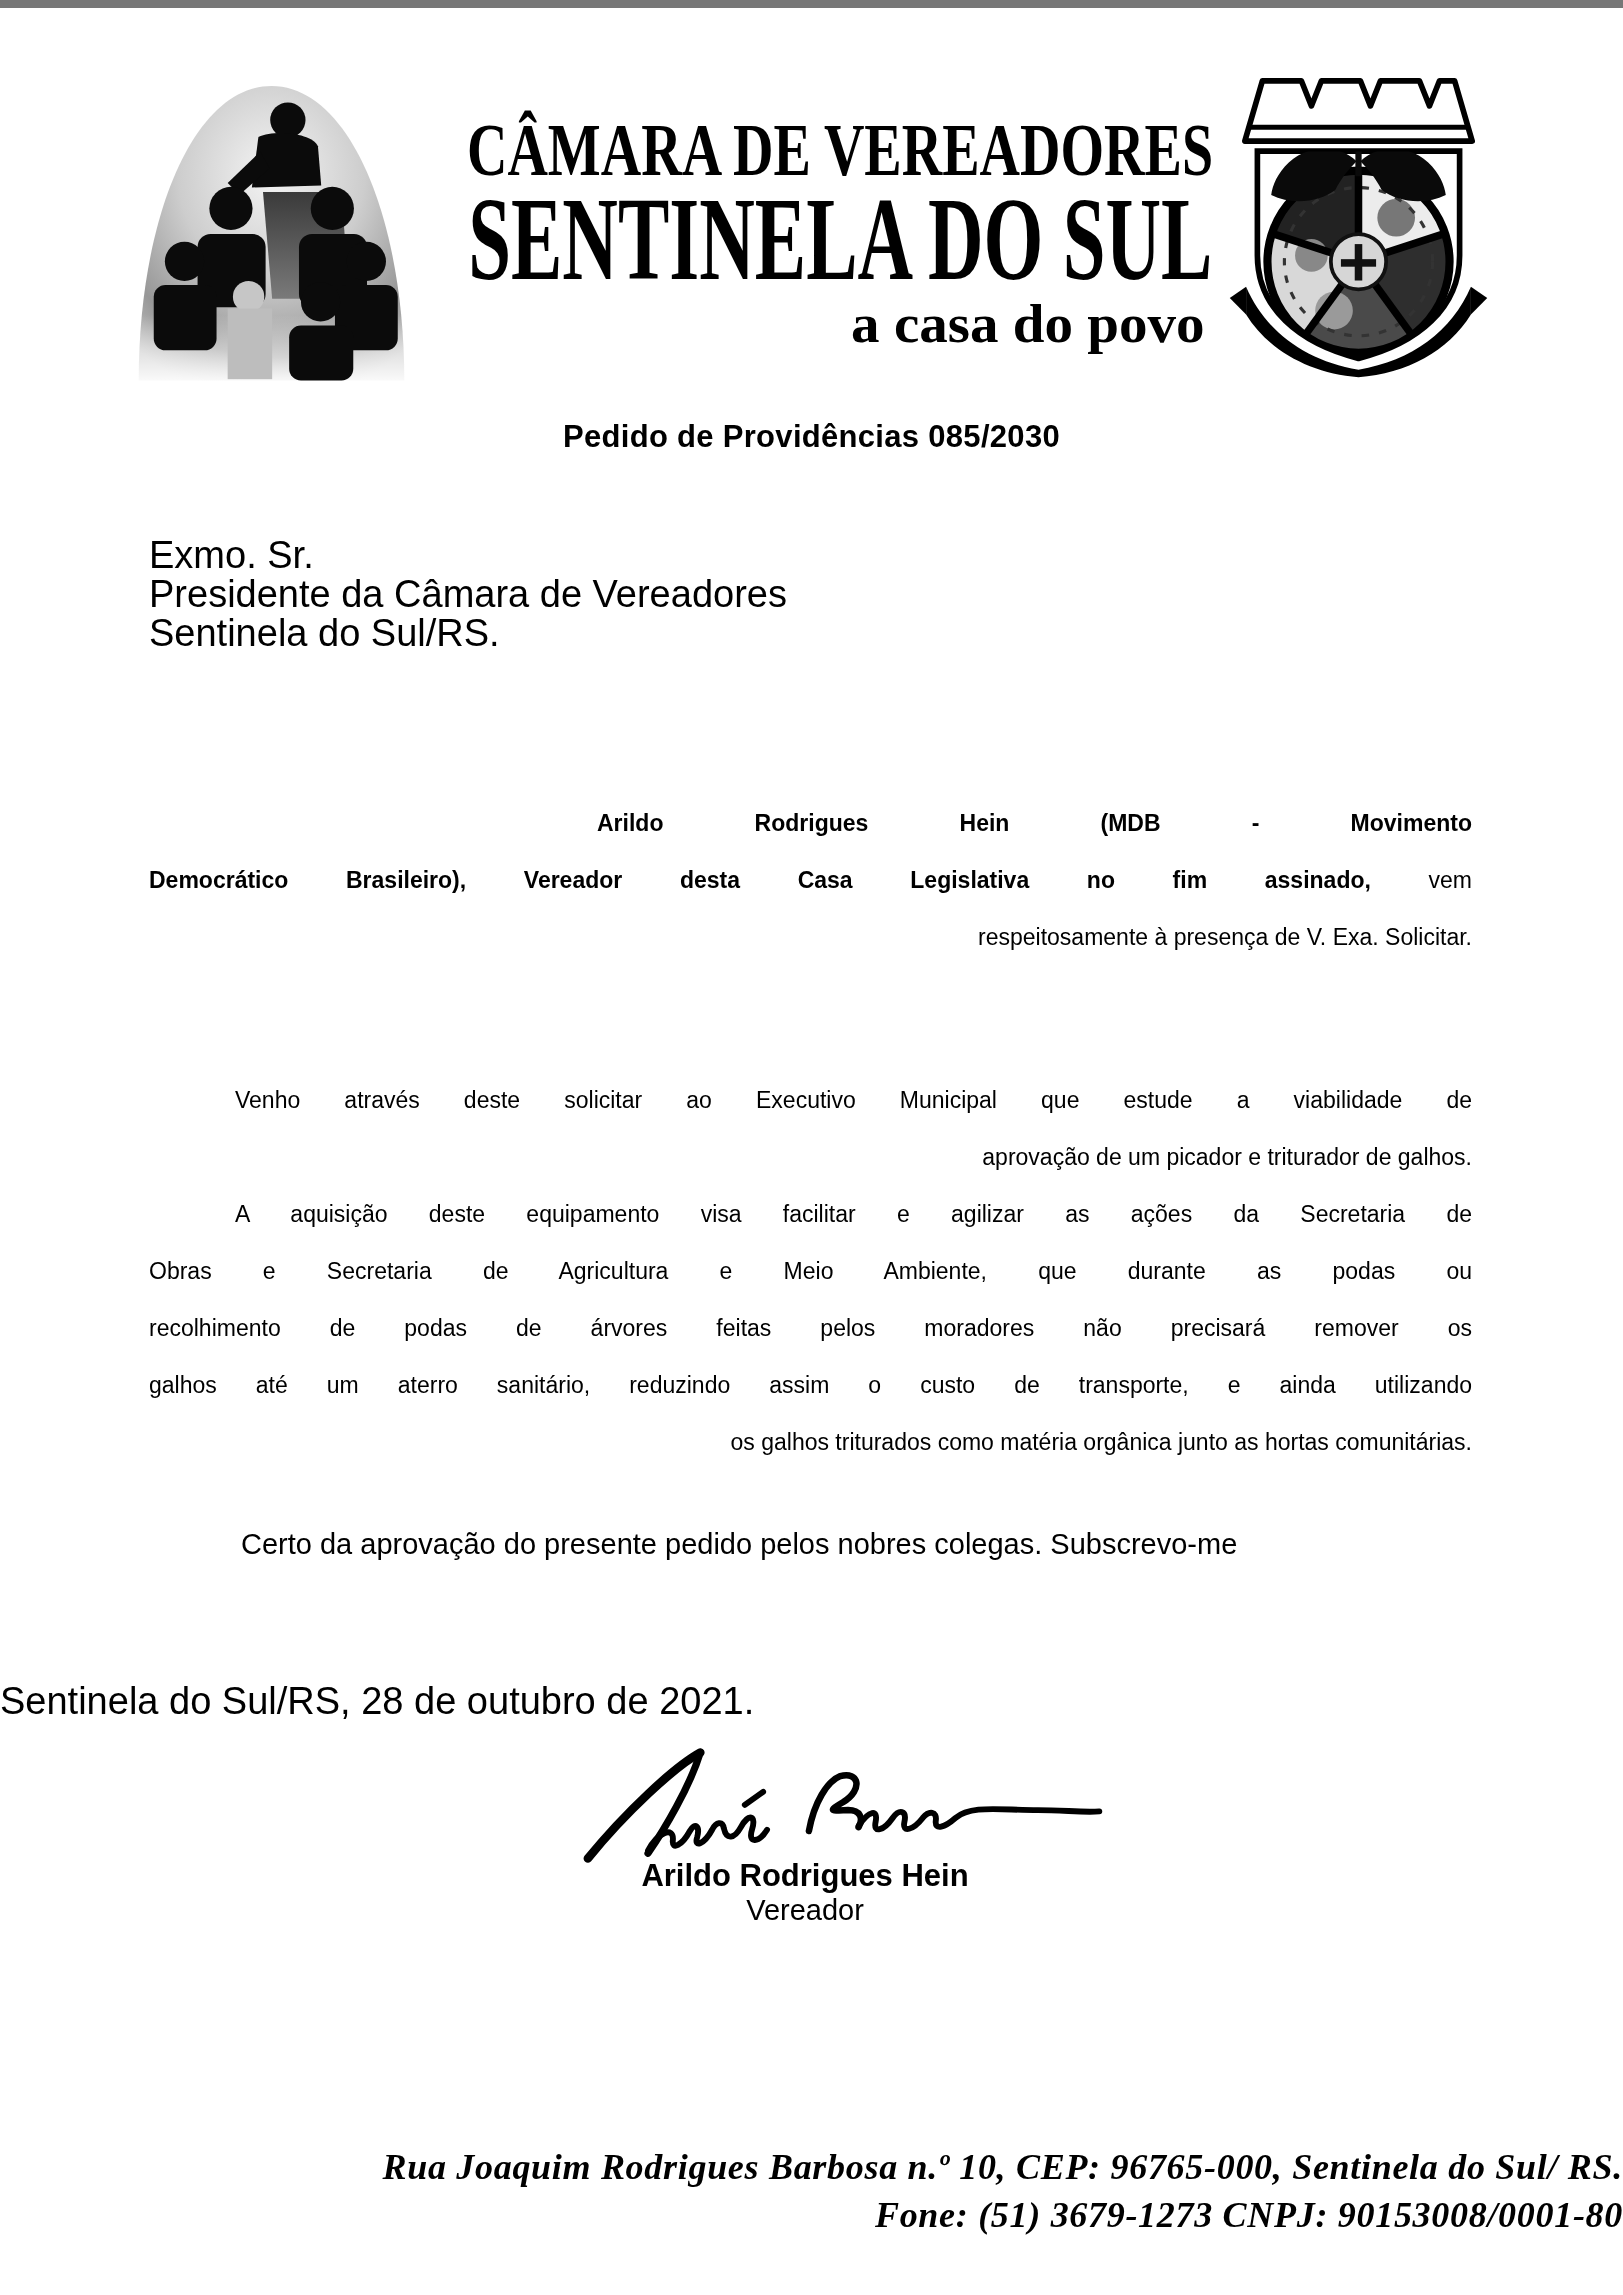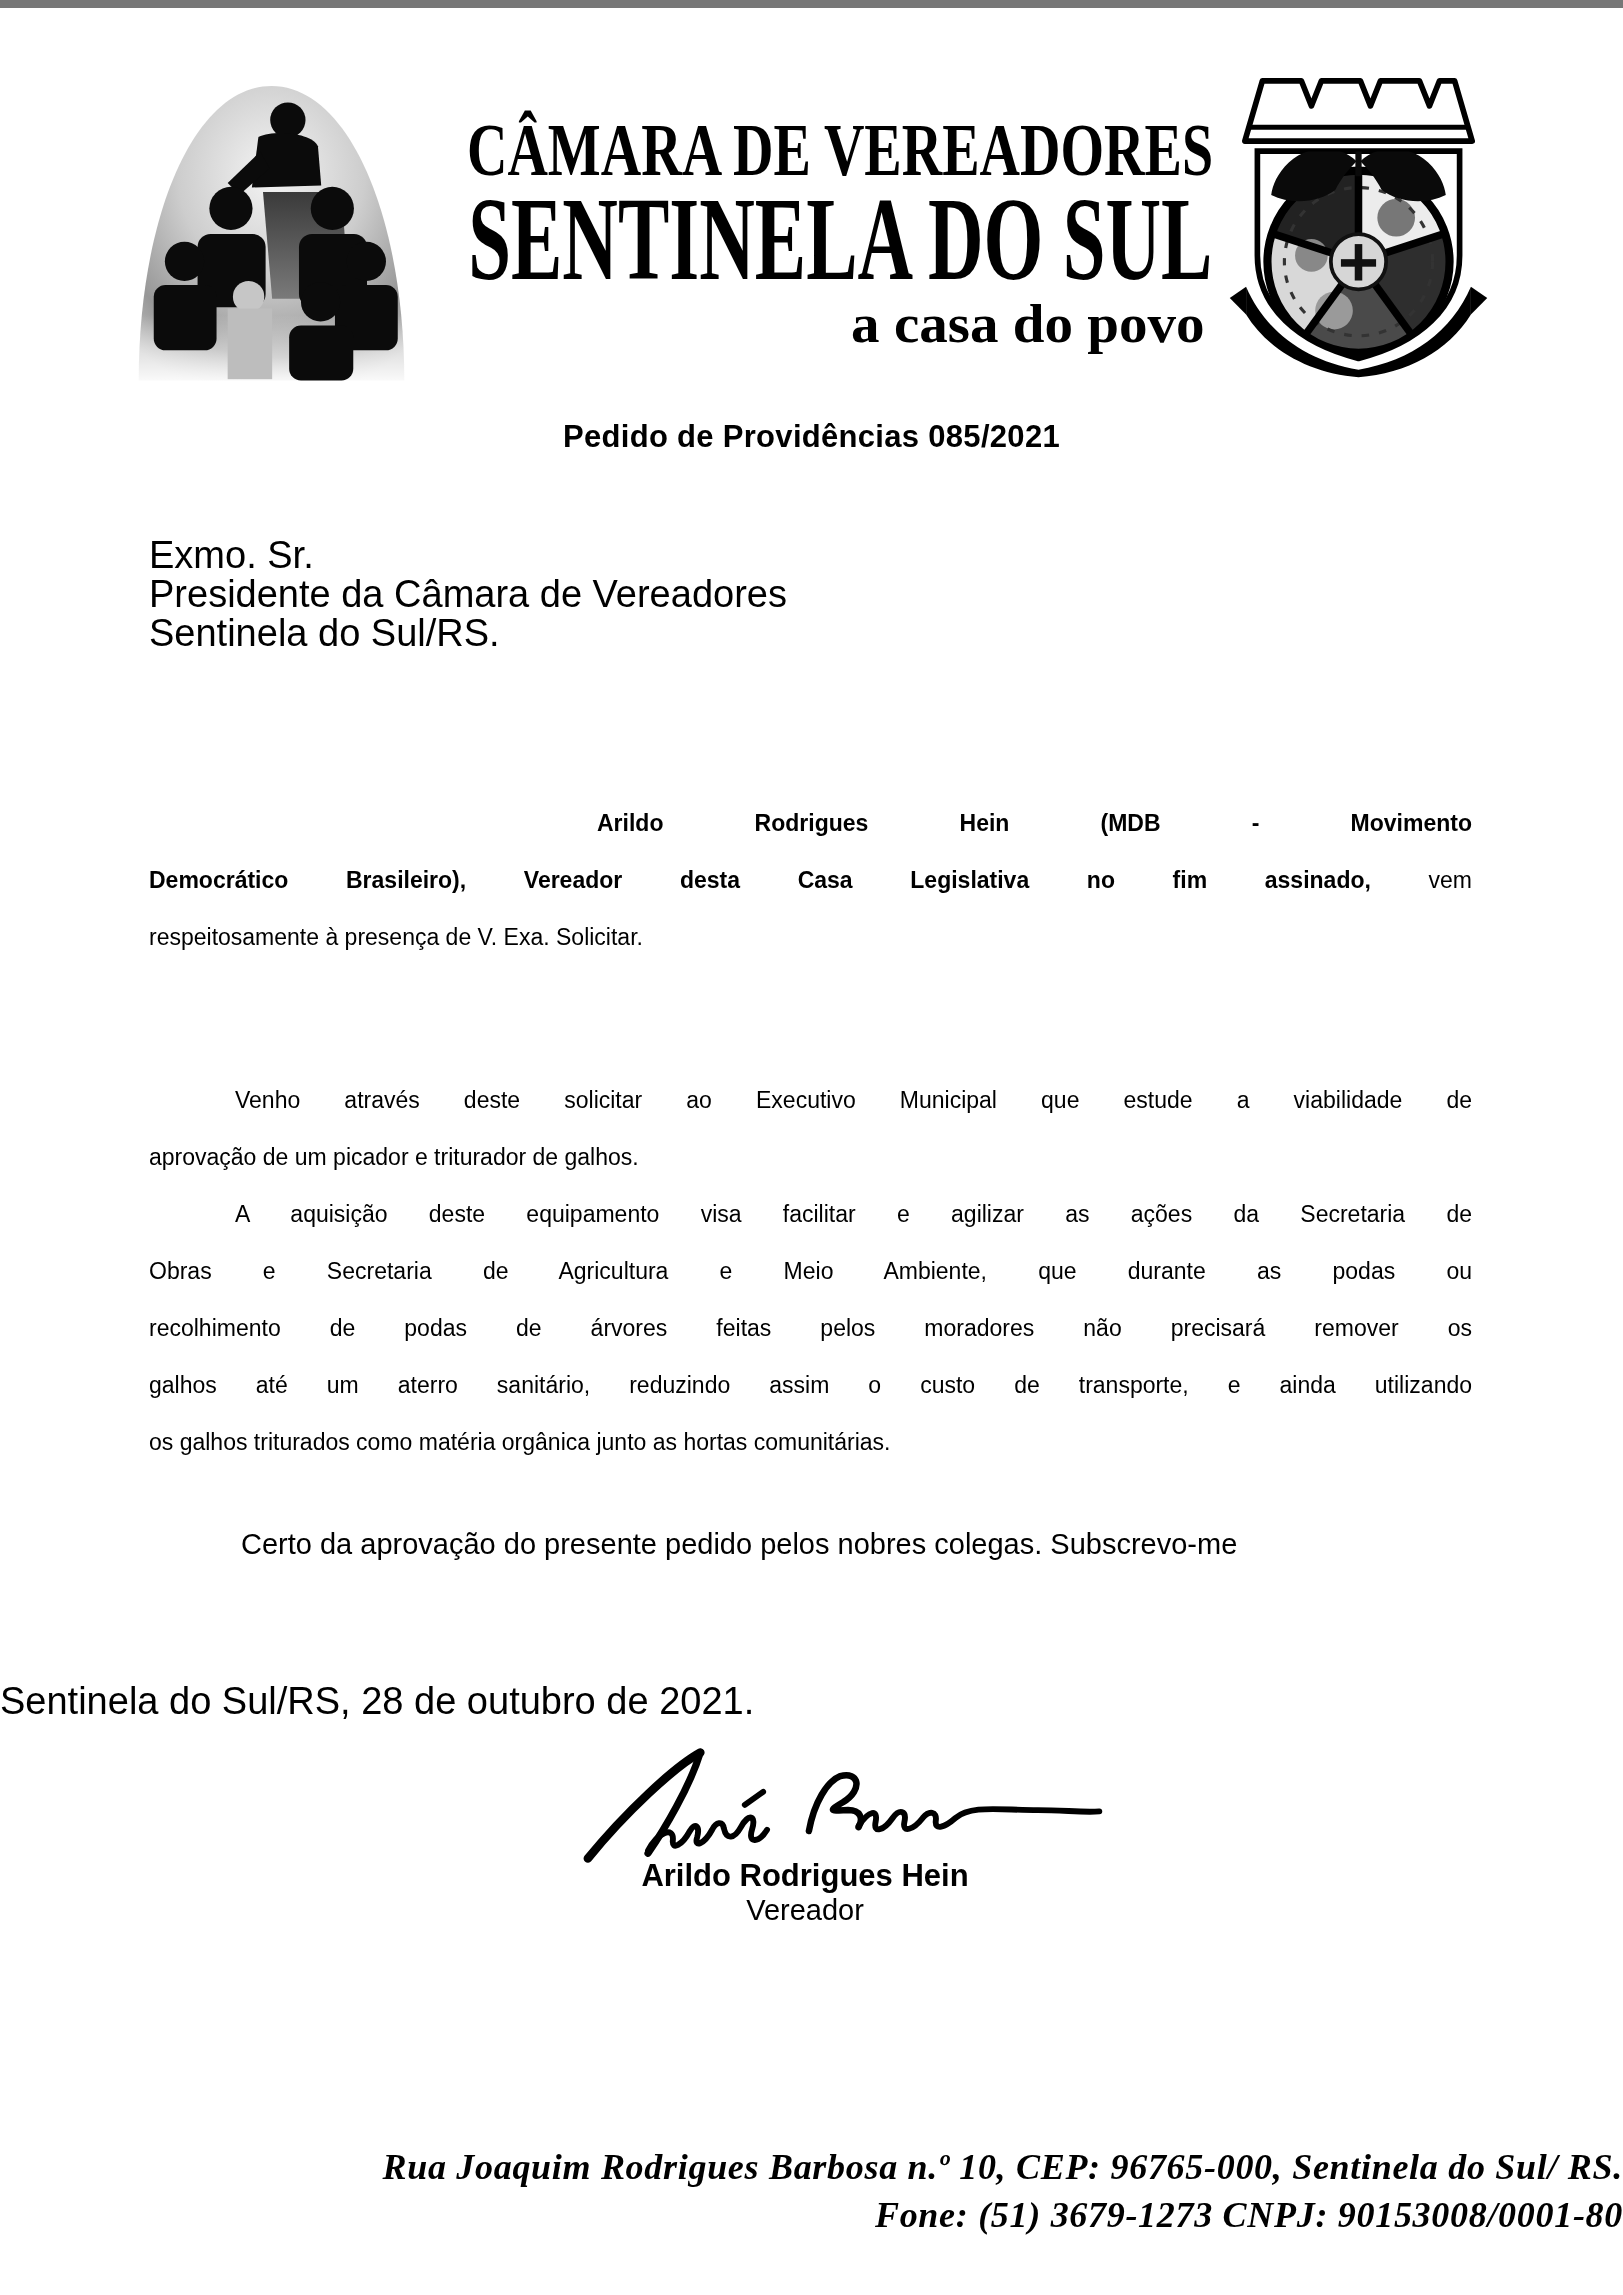--- a/index.html
+++ b/index.html
@@ -9,21 +9,21 @@
     margin:8px auto;
   }
   .abs{position:absolute;}
   .doc-title{
     left:0;right:0;top:411px;text-align:center;
     font-size:31px;font-weight:bold;letter-spacing:0.3px;
   }
   .addressee{left:149px;top:528px;width:916px;font-size:38px;line-height:39px;}
   .para{left:149px;width:1323px;font-size:23px;line-height:57px;}
   .para .jl{text-align:justify;text-align-last:justify;height:57px;overflow:hidden;}
-  .para .ll{text-align:left;height:57px;overflow:hidden;}
+  .para .ll{text-align:right;height:57px;overflow:hidden;}
   .ind-deep{padding-left:448px;}
   .ind-tab{padding-left:86px;}
   .intro-block{top:787px;}
   .body1{top:1064px;}
   .body2{top:1178px;}
   .closing{left:149px;top:1520px;width:1323px;font-size:29px;padding-left:92px;}
   .dateline{left:0;right:0;top:1672px;font-size:38px;}
   .sig-name{left:576px;top:1850px;width:458px;text-align:center;font-size:31px;font-weight:bold;}
   .sig-role{left:576px;top:1886px;width:458px;text-align:center;font-size:29px;}
   .footer{
@@ -126,21 +126,21 @@
       <circle cx="225" cy="310" r="44" fill="#d6d6d6" stroke="#111" stroke-width="6"></circle>
       <rect x="219" y="282" width="12" height="58" fill="#111"></rect>
       <rect x="197" y="306" width="56" height="12" fill="#111"></rect>
     </g>
 
     <path d="M46,350 L20,368 L46,394 Z" fill="#000"></path>
     <path d="M404,350 L430,368 L404,394 Z" fill="#000"></path>
     <path d="M46,350 C76,420 140,468 225,482 C310,468 374,420 404,350 L404,394 C368,452 302,488 225,494 C148,488 82,452 46,394 Z" fill="#000"></path>
   </svg>
 
-  <div class="abs doc-title">Pedido de Providências 085/2021</div>
+  <div class="abs doc-title">Pedido de Providências 085/2030</div>
 
   <div class="abs addressee">
     <div>Exmo. Sr.</div>
     <div>Presidente da Câmara de Vereadores</div>
     <div>Sentinela do Sul/RS.</div>
   </div>
 
   <div class="abs para intro-block">
     <div class="jl ind-deep">
       <b>Arildo Rodrigues Hein (MDB - Movimento</b><span></span>

